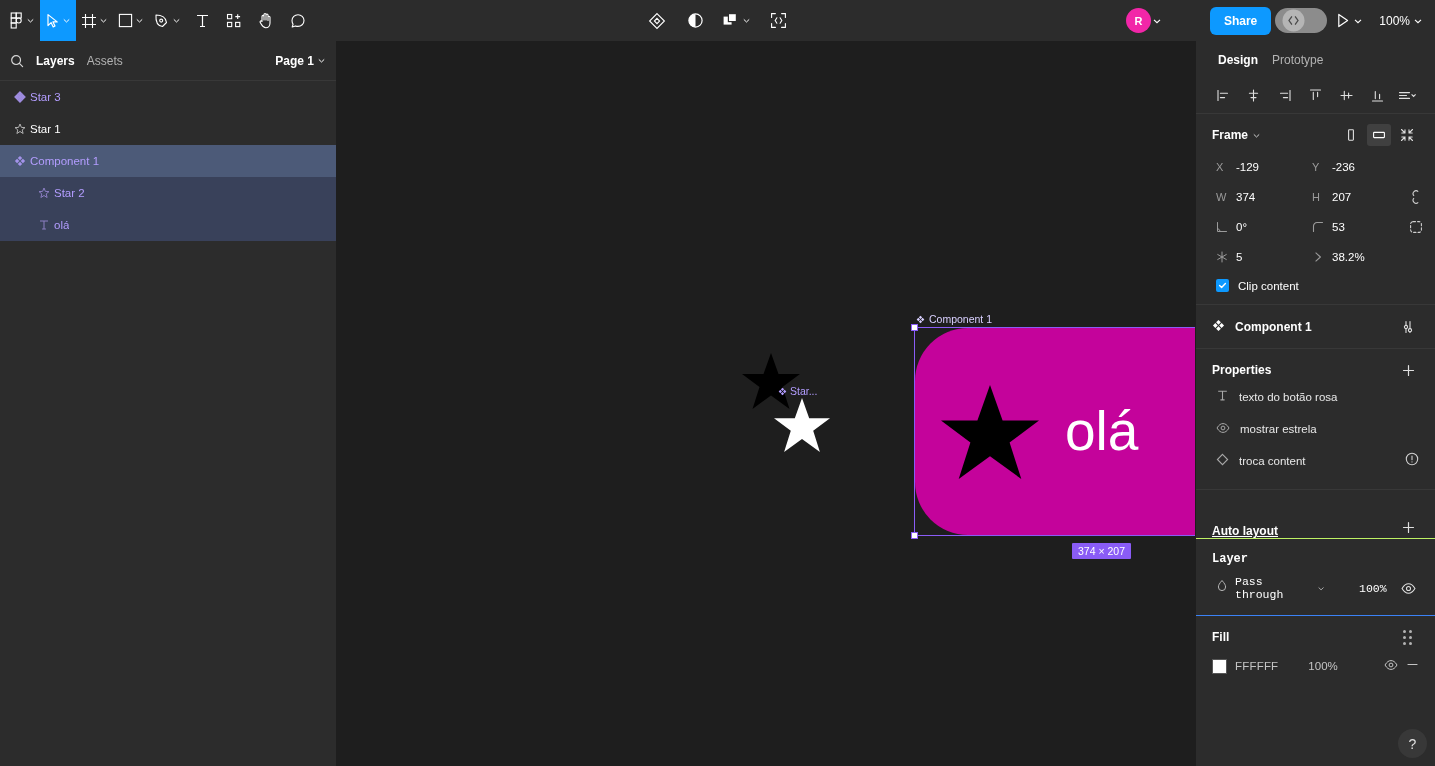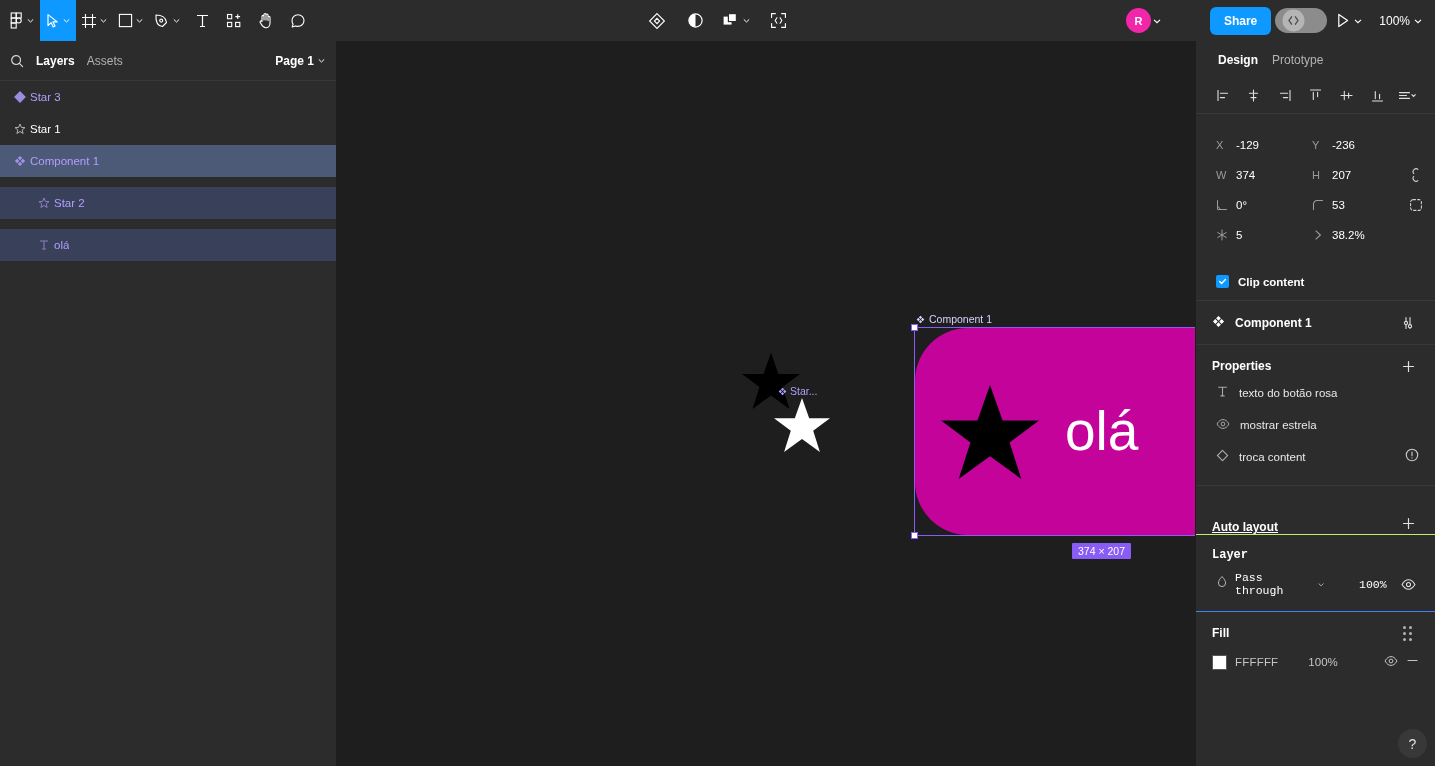--- a/index.html
+++ b/index.html
@@ -87,21 +87,21 @@
     font-size: 11.5px; cursor: pointer; padding-right: 8px;
   }
   .layer-row .lr-icon {
     width: 20px; display: flex; align-items: center; justify-content: center;
     flex: 0 0 20px; opacity: .85;
   }
   .layer-row .lr-label { white-space: nowrap; overflow: hidden; text-overflow: ellipsis; }
   .layer-row.depth0 { padding-left: 10px; }
   .layer-row.depth1 { padding-left: 34px; }
   .layer-row.selected { background: #4c5a78; }
-  .layer-row.child-sel { background: #39415a; margin-top: 10px; }
+  .layer-row.child-sel { background: #39415a; }
   .c-comp { color: #b39dff; }
   .c-white { color: #ffffff; }
 
   
   .canvas {
     position: absolute; left: 337px; top: 41px;
     width: 861px; height: 725px;
     background: #1e1e1e; overflow: hidden;
   }
   .star-black {
@@ -193,21 +193,21 @@
     cursor: text;
   }
   .field .flabel {
     font-size: 11px; color: #9b9b9b; width: 13px;
     display: flex; align-items: center; justify-content: flex-start;
     flex: 0 0 13px;
   }
   .field .fval { font-size: 11.5px; color: #ffffff; }
   .side-ico { width: 24px; height: 24px; display: flex; align-items: center; justify-content: center; cursor: pointer; margin-left: auto; }
 
-  .checkrow { display: flex; align-items: center; gap: 9px; margin-top: 27px; padding-left: 4px; font-weight: bold; }
+  .checkrow { display: flex; align-items: center; gap: 9px; margin-top: 9px; padding-left: 4px; }
   .chk {
     width: 13px; height: 13px; border-radius: 2px; background: #0d99ff;
     display: flex; align-items: center; justify-content: center;
     cursor: pointer;
   }
   .checkrow span { font-size: 11.5px; color: #ffffff; }
 
   .comp-sect {
     height: 44px; display: flex; align-items: center; gap: 10px;
     padding: 0 16px; border-bottom: 1px solid #383838;
@@ -550,20 +550,48 @@
       </div>
       <div class="align-btn">
         <svg width="19" height="15" viewBox="0 0 19 15" fill="none" stroke="#e0e0e0" stroke-width="1.1">
             <path d="M1.5 4.6 L11.5 4.6 M1.5 7.5 L8.5 7.5 M1.5 10.4 L11.5 10.4" stroke-linecap="round"></path>
             <path d="M13.6 6.4 L15.6 8.5 L17.6 6.4"></path>
           </svg>
       </div>
     </div>
 
     <div class="sect">
+      <div class="sect-head">
+        <div class="sect-title-row">
+          <span class="sect-title">Frame</span>
+          <svg width="9" height="9" viewBox="0 0 9 9" fill="none" stroke="#d0d0d0" stroke-width="1">
+              <path d="M1.8 3.4 L4.5 6 L7.2 3.4"></path>
+            </svg>
+        </div>
+        <div class="head-icons">
+          <div class="hico">
+            <svg width="14" height="14" viewBox="0 0 14 14" fill="none" stroke="#e0e0e0" stroke-width="1.1">
+                <rect x="4.6" y="1.8" width="4.8" height="10.4" rx="0.6"></rect>
+              </svg>
+          </div>
+          <div class="hico sel">
+            <svg width="14" height="14" viewBox="0 0 14 14" fill="none" stroke="#ffffff" stroke-width="1.1">
+                <rect x="1.6" y="4.4" width="10.8" height="5.2" rx="0.6"></rect>
+              </svg>
+          </div>
+          <div class="hico">
+            <svg width="14" height="14" viewBox="0 0 14 14" fill="none" stroke="#e0e0e0" stroke-width="1.1" stroke-linecap="round">
+              <path d="M1.5 1.5 L5 5 M5 1.8 L5 5 L1.8 5"></path>
+                <path d="M12.5 1.5 L9 5 M9 1.8 L9 5 L12.2 5"></path>
+              <path d="M1.5 12.5 L5 9 M5 12.2 L5 9 L1.8 9"></path>
+                <path d="M12.5 12.5 L9 9 M9 12.2 L9 9 L12.2 9"></path>
+            </svg>
+          </div>
+        </div>
+      </div>
 
       <div class="prop-grid">
         <div class="field">
           <span class="flabel">X</span>
           <span class="fval">-129</span>
         </div>
         <div class="field">
           <span class="flabel">Y</span>
           <span class="fval">-236</span>
         </div>

